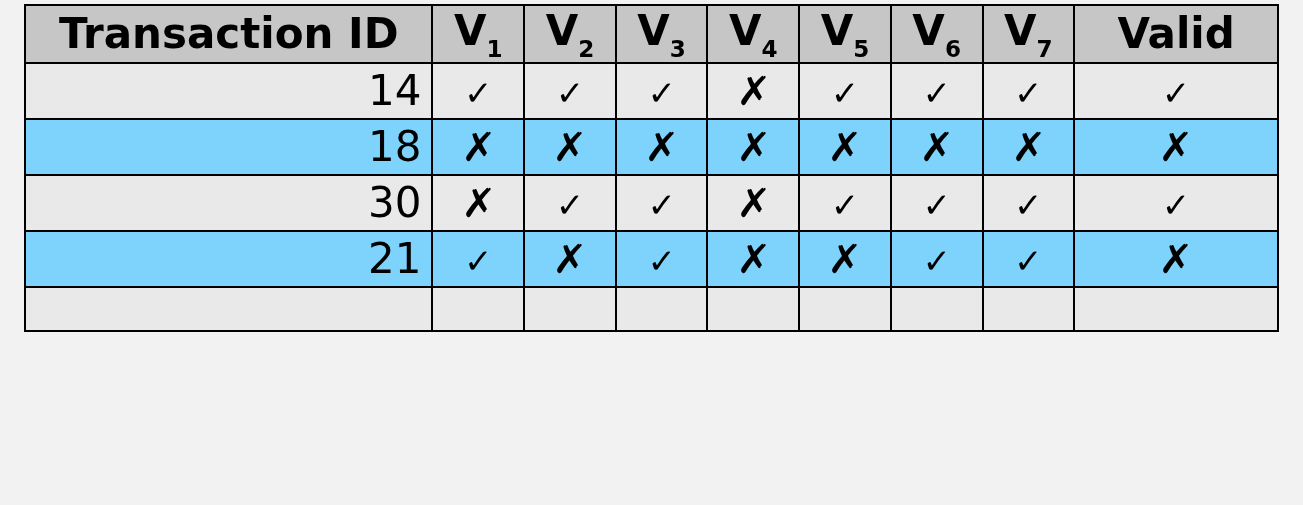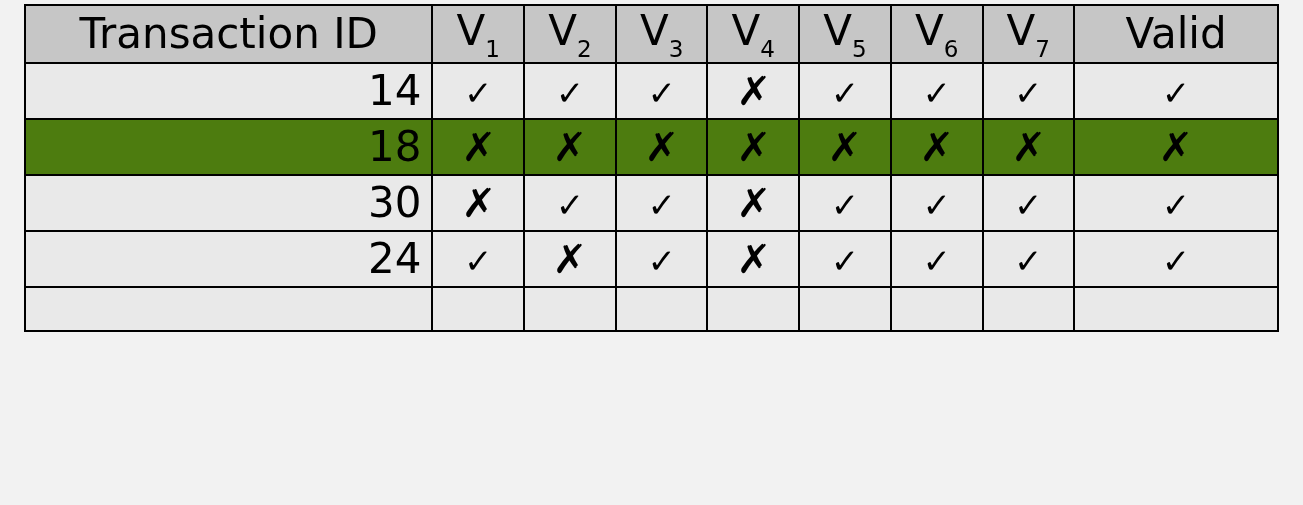--- a/index.html
+++ b/index.html
@@ -27,29 +27,29 @@
   th, td {
     border: 2px solid #000;
     text-align: center;
     font-size: 42px;
     line-height: 1;
     padding: 4px 6px;
     box-sizing: border-box;
     height: 56px;
   }
   th {
-    font-weight: 400;
+    font-weight: 700;
     background: #c6c6c6;
   }
   td.id {
     text-align: right;
     padding-right: 10px;
   }
   tr.shade-light td { background: #e9e9e9; }
-  tr.shade-dark  td { background: #4d7c0f; }
+  tr.shade-dark  td { background: #7dd3fc; }
   tr.empty td {
     height: 44px;
     background: #e9e9e9;
   }
   .sub {
     font-size: 0.55em;
     vertical-align: sub;
     position: relative;
     top: 0.1em;
   }
@@ -129,30 +129,30 @@
           <td class="id">30</td>
           <td><span class="mark cross">✗</span></td>
           <td><span class="mark check">✓</span></td>
           <td><span class="mark check">✓</span></td>
           <td><span class="mark cross">✗</span></td>
           <td><span class="mark check">✓</span></td>
           <td><span class="mark check">✓</span></td>
           <td><span class="mark check">✓</span></td>
           <td><span class="mark check">✓</span></td>
         </tr>
-        <tr class="shade-light">
-          <td class="id">24</td>
+        <tr class="shade-dark">
+          <td class="id">21</td>
           <td><span class="mark check">✓</span></td>
           <td><span class="mark cross">✗</span></td>
           <td><span class="mark check">✓</span></td>
           <td><span class="mark cross">✗</span></td>
+          <td><span class="mark cross">✗</span></td>
           <td><span class="mark check">✓</span></td>
           <td><span class="mark check">✓</span></td>
-          <td><span class="mark check">✓</span></td>
-          <td><span class="mark check">✓</span></td>
+          <td><span class="mark cross">✗</span></td>
         </tr>
         <tr class="empty">
           <td></td>
           <td></td>
           <td></td>
           <td></td>
           <td></td>
           <td></td>
           <td></td>
           <td></td>

